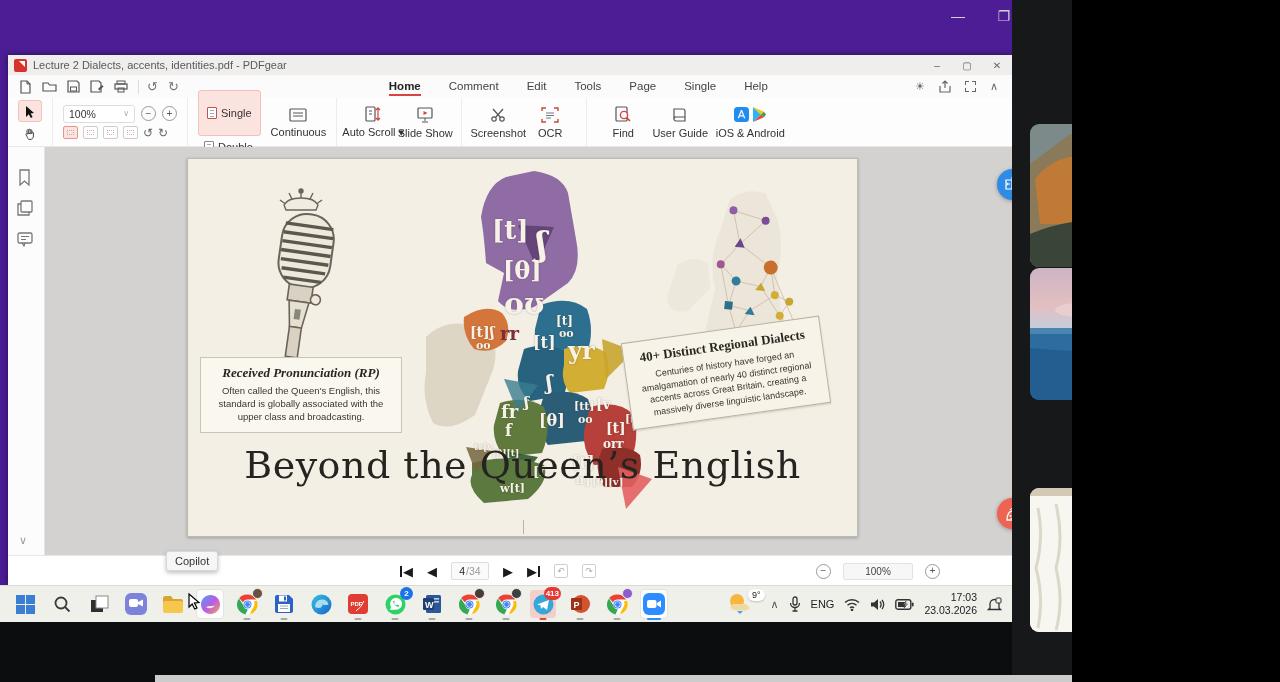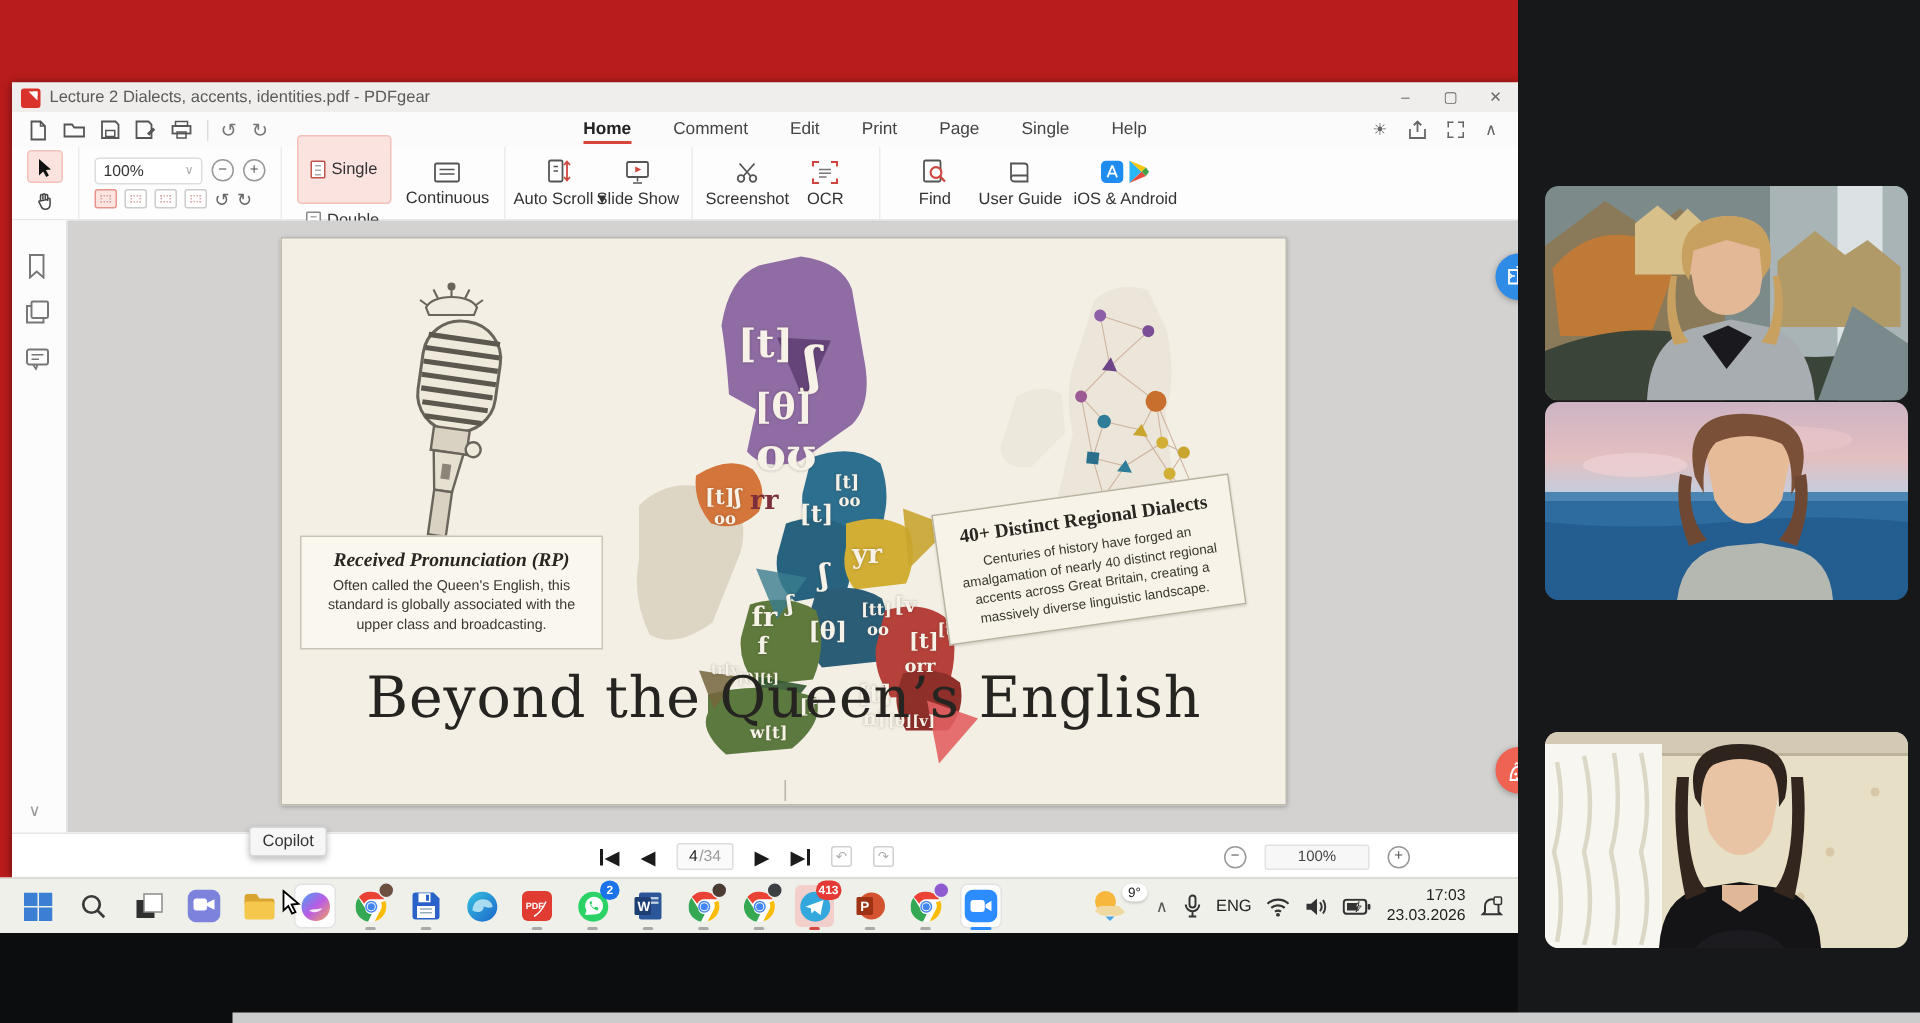--- a/index.html
+++ b/index.html
@@ -1,18 +1,18 @@
 <!DOCTYPE html>
 <html><head>
 <meta charset="utf-8">
 <style>
   * { margin:0; padding:0; box-sizing:border-box; }
   html,body { background:#000; }
   body { font-family:"Liberation Sans", sans-serif; }
-  .screen { position:relative; width:1280px; height:682px; background:#b91c1c; overflow:hidden; }
+  .screen { position:relative; width:1072px; height:682px; background:#4c1d95; overflow:hidden; }
 
   
   .os-controls { position:absolute; top:8px; right:8px; display:flex; gap:18px; color:#cfd1d4; font-size:14px; }
   .os-controls span { width:28px; text-align:center; cursor:default; }
 
   
   .pdf-window { position:absolute; left:8px; top:55px; width:1004px; height:530px; background:#fff; box-shadow:0 0 6px rgba(0,0,0,.5); }
   .titlebar { position:absolute; left:0; top:0; right:0; height:20px; background:#efeeed; display:flex; align-items:center; font-size:11px; color:#5a5a5a; padding-left:6px; }
   .pdfgear-logo { width:13px; height:13px; background:#d8322b; border-radius:2px; margin-right:6px; position:relative; flex:0 0 auto; }
   .pdfgear-logo::after { content:""; position:absolute; right:2px; top:2px; border:3px solid #fff; border-left-color:transparent; border-bottom-color:transparent; }
@@ -181,21 +181,21 @@
         <span class="qi-div"></span>
       </span>
       <span class="undo-redo">
         <span>↺</span>
         <span>↻</span>
       </span>
       <span class="tabs">
         <span class="tab active">Home</span>
         <span class="tab">Comment</span>
         <span class="tab">Edit</span>
-        <span class="tab">Print</span>
+        <span class="tab">Tools</span>
         <span class="tab">Page</span>
         <span class="tab">Single</span>
         <span class="tab">Help</span>
       </span>
       <span class="menu-right">
         <span>☀</span>
         <svg width="12" height="13" viewBox="0 0 12 13">
             <path d="M6 1v7M3.5 3.5L6 1l2.5 2.5" fill="none" stroke="#666" stroke-width="1.2"></path>
             <path d="M1 6v6h10V6" fill="none" stroke="#666" stroke-width="1.2"></path>
           </svg>
@@ -417,21 +417,21 @@
             <span style="left:86px;top:50px;font-size:26px;">[t]</span>
             <span style="left:130px;top:60px;font-size:34px;">ʃ</span>
             <span style="left:97px;top:92px;font-size:24px;">[θ]</span>
             <span style="left:98px;top:122px;font-size:30px;">oʊ</span>
             <span style="left:94px;top:158px;font-size:18px;color:#7c2f3a;text-shadow:none;">rr</span>
             <span style="left:64px;top:158px;font-size:14px;">[t]ʃ</span>
             <span style="left:70px;top:173px;font-size:11px;">oo</span>
             <span style="left:150px;top:148px;font-size:12px;">[t]</span>
             <span style="left:153px;top:161px;font-size:11px;">oo</span>
             <span style="left:127px;top:168px;font-size:16px;">[t]</span>
-            <span style="left:162px;top:194px;font-size:18px;">yr</span>
+            <span style="left:162px;top:172px;font-size:24px;">yr</span>
             <span style="left:140px;top:206px;font-size:20px;">ʃ</span>
             <span style="left:118px;top:228px;font-size:15px;">ʃ</span>
             <span style="left:133px;top:246px;font-size:16px;">[θ]</span>
             <span style="left:168px;top:234px;font-size:11px;">[tt]</span>
             <span style="left:190px;top:230px;font-size:14px;">[v</span>
             <span style="left:172px;top:247px;font-size:11px;">oo</span>
             <span style="left:200px;top:254px;font-size:14px;">[t]</span>
             <span style="left:219px;top:247px;font-size:11px;">[t]</span>
             <span style="left:197px;top:271px;font-size:12px;">orr</span>
             <span style="left:166px;top:288px;font-size:16px;">[t]</span>

